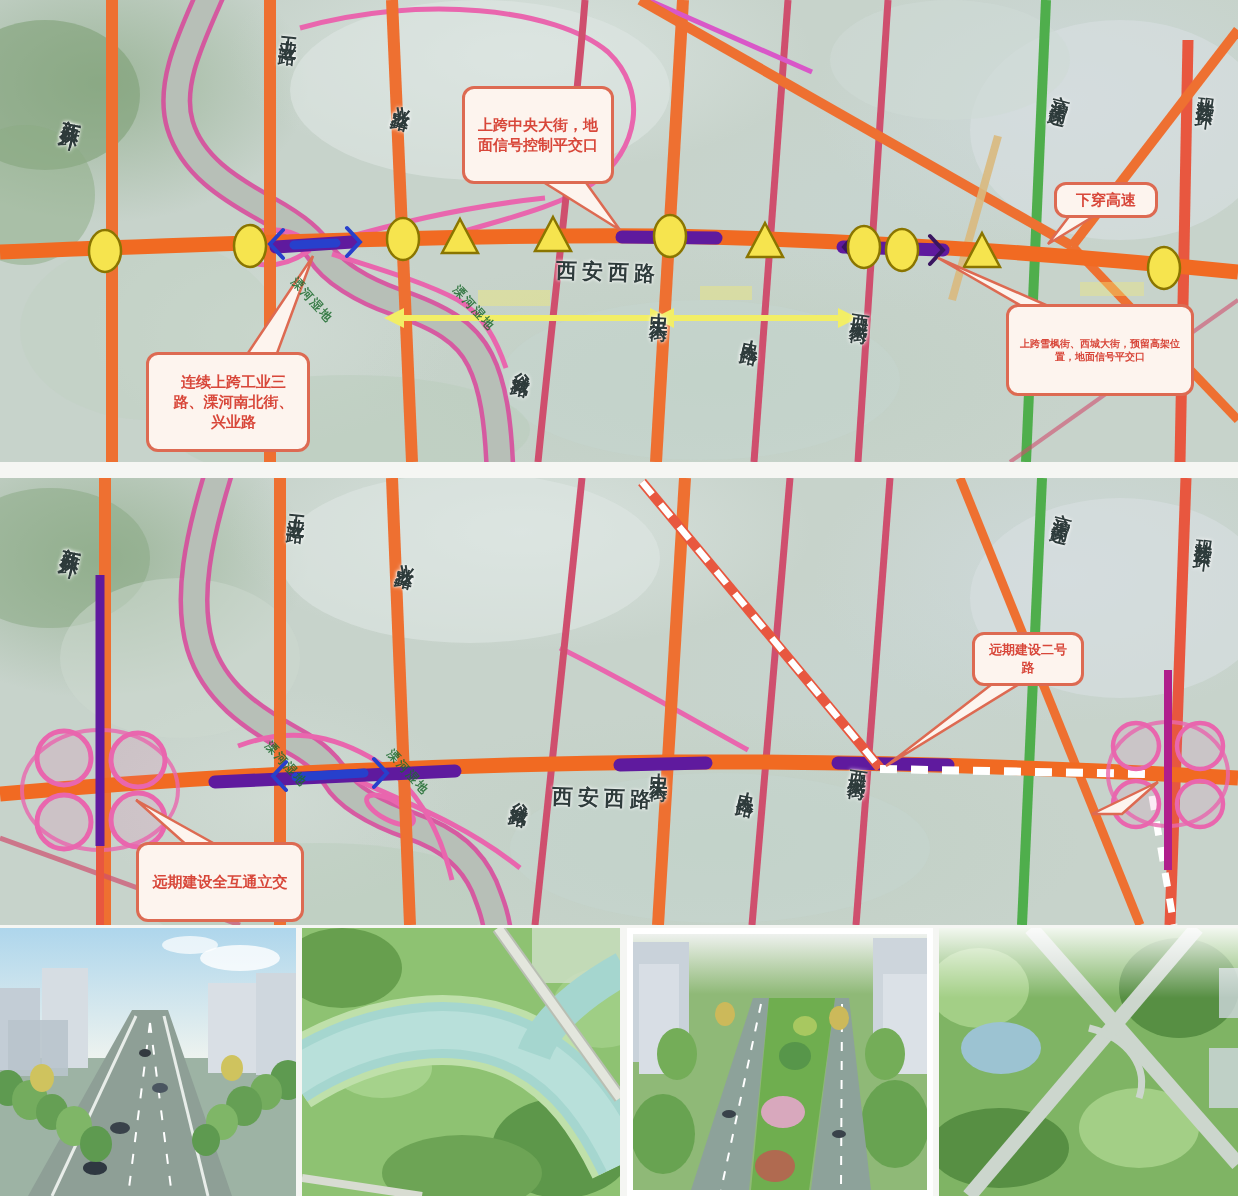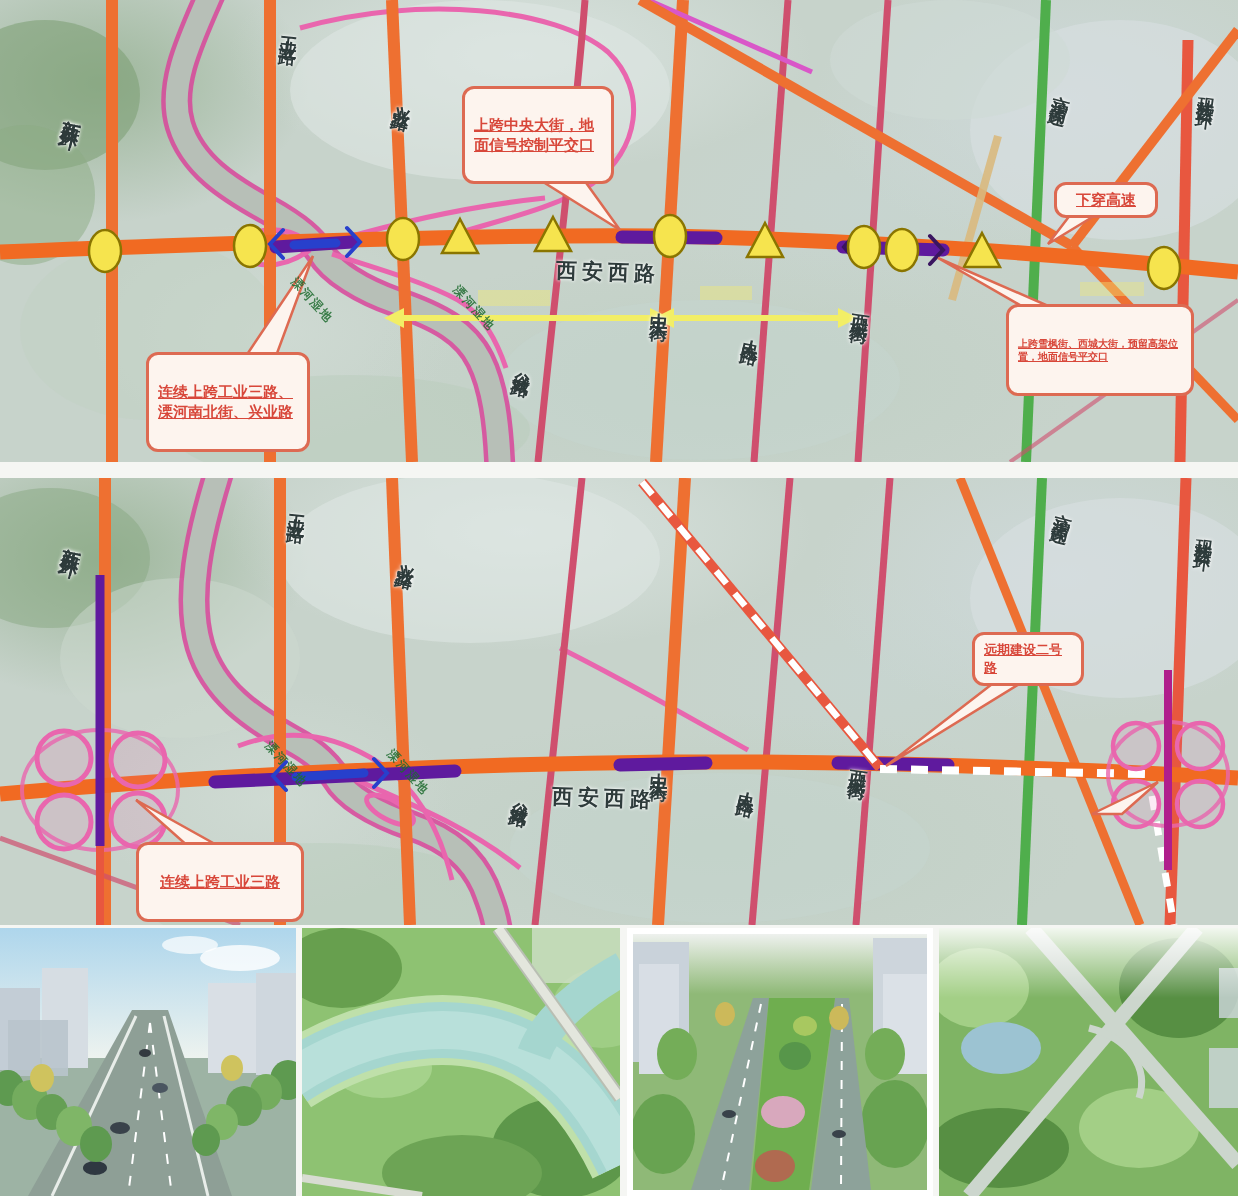--- a/index.html
+++ b/index.html
@@ -16,22 +16,22 @@
   .map-panel svg{position:absolute;left:0;top:0;}
   .vlabel{position:absolute;writing-mode:vertical-rl;text-orientation:upright;font-weight:700;
           color:#2e3b3b;font-size:18px;letter-spacing:4px;z-index:3;
           text-shadow:0 0 4px rgba(255,255,255,.95),0 0 2px rgba(255,255,255,.9);}
   .hlabel{position:absolute;font-weight:700;color:#2e3b3b;font-size:21px;letter-spacing:5px;
           white-space:nowrap;z-index:3;text-shadow:0 0 4px rgba(255,255,255,.95),0 0 2px rgba(255,255,255,.9);}
   .rlabel{position:absolute;font-weight:700;color:#1f6c30;font-size:12px;letter-spacing:2px;
           white-space:nowrap;z-index:2;opacity:.85;}
   .callout{position:absolute;background:#fdf4ee;border:3px solid #dd6a52;border-radius:12px;
            color:#d8473a;font-weight:700;font-size:15px;line-height:1.35;display:flex;
-           align-items:center;justify-content:center;padding:5px 9px;
-           box-sizing:border-box;z-index:5;text-decoration:underline;}
+           align-items:center;justify-content:center;text-align:center;padding:5px 9px;
+           box-sizing:border-box;z-index:5;}
   .photo{position:absolute;top:928px;height:268px;background:#ffffff;box-sizing:border-box;}
   .photo svg{display:block;}
 </style>
 </head>
 <body>
 
 <div class="stage">
 
   <section class="map-panel" style="top:0;height:462px;">
     <svg width="1238" height="462" viewBox="0 0 1238 462">
@@ -128,21 +128,21 @@
     <div class="vlabel" style="left:742px;top:326px;transform:rotate(12deg);">人民路</div>
     <div class="vlabel" style="left:850px;top:300px;transform:rotate(8deg);">西城大街</div>
     <div class="vlabel" style="left:1052px;top:82px;transform:rotate(14deg);">京沪高速</div>
     <div class="vlabel" style="left:1196px;top:84px;font-size:17px;transform:rotate(8deg);">现状西二环</div>
     <div class="hlabel" style="left:556px;top:258px;transform:rotate(2deg);">西安西路</div>
     <div class="rlabel" style="left:284px;top:292px;transform:rotate(48deg);">溧河湿地</div>
     <div class="rlabel" style="left:446px;top:300px;transform:rotate(48deg);">溧河湿地</div>
 
     <div class="callout" style="left:462px;top:86px;width:152px;height:98px;">上跨中央大街，地面信号控制平交口</div>
     <div class="callout" style="left:1054px;top:182px;width:104px;height:36px;">下穿高速</div>
-    <div class="callout" style="left:146px;top:352px;width:164px;height:100px;">连续上跨工业三路、溧河南北街、兴业路</div>
+    <div class="callout" style="left:146px;top:352px;width:164px;height:100px;padding-left:20px;">连续上跨工业三路、溧河南北街、兴业路</div>
     <div class="callout" style="left:1006px;top:304px;width:188px;height:92px;font-size:10px;">上跨雪枫街、西城大街，预留高架位置，地面信号平交口</div>
   </section>
 
   <section class="map-panel" style="top:478px;height:447px;">
     <svg width="1238" height="447" viewBox="0 0 1238 447">
       <g>
         <ellipse cx="50" cy="80" rx="100" ry="70" fill="#88a881" opacity=".5"></ellipse>
         <ellipse cx="470" cy="80" rx="190" ry="85" fill="#dde6e3" opacity=".6"></ellipse>
         <ellipse cx="720" cy="370" rx="210" ry="75" fill="#c5d6cf" opacity=".5"></ellipse>
         <ellipse cx="1120" cy="120" rx="150" ry="100" fill="#d7dee1" opacity=".65"></ellipse>
@@ -221,21 +221,21 @@
     <div class="vlabel" style="left:512px;top:310px;transform:rotate(14deg);">谷城路</div>
     <div class="vlabel" style="left:648px;top:280px;transform:rotate(4deg);">中央大街</div>
     <div class="vlabel" style="left:738px;top:300px;transform:rotate(12deg);">人民路</div>
     <div class="vlabel" style="left:848px;top:278px;transform:rotate(8deg);">西城大街</div>
     <div class="vlabel" style="left:1054px;top:22px;transform:rotate(14deg);">京沪高速</div>
     <div class="vlabel" style="left:1194px;top:48px;font-size:17px;transform:rotate(8deg);">现状西二环</div>
     <div class="hlabel" style="left:552px;top:306px;transform:rotate(2deg);">西安西路</div>
     <div class="rlabel" style="left:258px;top:278px;transform:rotate(48deg);">溧河湿地</div>
     <div class="rlabel" style="left:380px;top:286px;transform:rotate(48deg);">溧河湿地</div>
 
-    <div class="callout" style="left:136px;top:364px;width:168px;height:80px;">连续上跨工业三路</div>
+    <div class="callout" style="left:136px;top:364px;width:168px;height:80px;">远期建设全互通立交</div>
     <div class="callout" style="left:972px;top:154px;width:112px;height:54px;font-size:13px;">远期建设二号路</div>
   </section>
 
   <div class="photo" style="left:0;width:296px;">
     <svg width="296" height="268" viewBox="0 0 296 268">
       <defs>
         <linearGradient id="sky1" x1="0" y1="0" x2="0" y2="1">
           <stop offset="0" stop-color="#aed6ec"></stop>
             <stop offset="1" stop-color="#eef3ef"></stop>
         </linearGradient>

